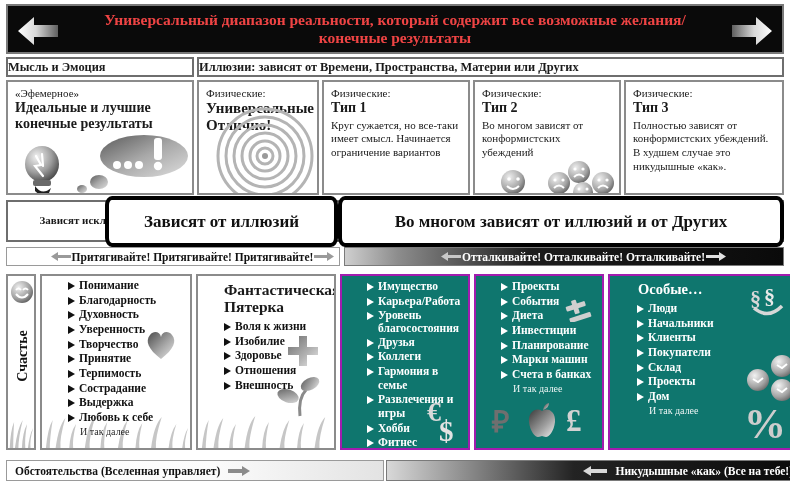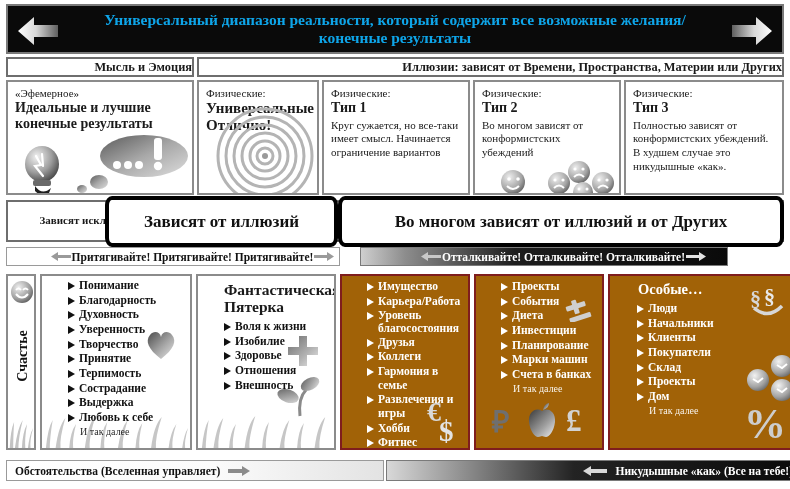--- a/index.html
+++ b/index.html
@@ -15,30 +15,30 @@
 
   
   #banner{
     left:6px;top:4px;width:778px;height:50px;
     background:#0a0a0a;
     border:2px solid #7a7a7a;
     box-sizing:border-box;
     display:flex;align-items:center;justify-content:center;
   }
   #banner-title{
-    color:#0ea5e9;font-size:15.5px;font-weight:bold;line-height:1.18;
+    color:#ef4444;font-size:15.5px;font-weight:bold;line-height:1.18;
     text-align:center;width:640px;letter-spacing:0px;
   }
   .bannerArrow{position:absolute;top:9px;width:44px;height:32px;}
 
   
   .hdr{
     position:absolute;top:57px;height:20px;
     border:2px solid #6e6e6e;background:#fff;box-sizing:border-box;
-    display:flex;align-items:center;justify-content:flex-end;
+    display:flex;align-items:center;justify-content:flex-start;
     font-weight:bold;font-size:12.4px;
   }
   #hdr-left{left:6px;width:188px;}
   #hdr-right{left:197px;width:587px;}
 
   
   .tcol{
     position:absolute;top:80px;height:115px;
     border:2px solid #8b8b8b;background:#fff;box-sizing:border-box;
     padding:5px 6px 0 7px;overflow:hidden;
@@ -74,29 +74,29 @@
   #callout-left{left:105px;top:196px;width:233px;height:51px;font-size:17px;}
   #callout-right{left:338px;top:196px;width:446px;height:51px;font-size:17px;}
 
   
   .band{
     position:absolute;top:247px;height:19px;box-sizing:border-box;
     display:flex;align-items:center;justify-content:center;
     font-weight:bold;font-size:11.5px;padding-left:39px;
   }
   #band-attract{left:6px;width:334px;background:#fff;border:1px solid #9a9a9a;color:#111;}
-  #band-repel{left:360px;width:368px;
+  #band-repel{left:344px;width:440px;
     background:linear-gradient(to right,#cfcfcf 0%,#8d8d8d 12%,#1d1d1d 42%,#0a0a0a 100%);
     border:1px solid #7a7a7a;color:#fff;}
   .bandArrow{width:22px;height:11px;flex:0 0 auto;}
 
   
   .bpanel{position:absolute;top:274px;height:176px;box-sizing:border-box;overflow:hidden;padding-left:20px;}
   .bpanel.light{background:#fff;border:2px solid #8b8b8b;}
-  .bpanel.dark{background:#a16207;border:2px solid #7f1d1d;}
+  .bpanel.dark{background:#0f766e;border:2px solid #a21caf;}
   #bp-happy{left:6px;width:30px;background:#fff;border:2px solid #8b8b8b;}
   #bp-virtues{left:40px;width:152px;}
   #bp-five{left:196px;width:140px;}
   #bp-stuff{left:340px;width:130px;}
   #bp-proj{left:474px;width:130px;}
   #bp-spec{left:608px;width:204px;}
 
   .plist{list-style:none;margin:0;padding:0;}
   .plist li{
     position:relative;padding-left:12px;margin:0 0 1px 0;

